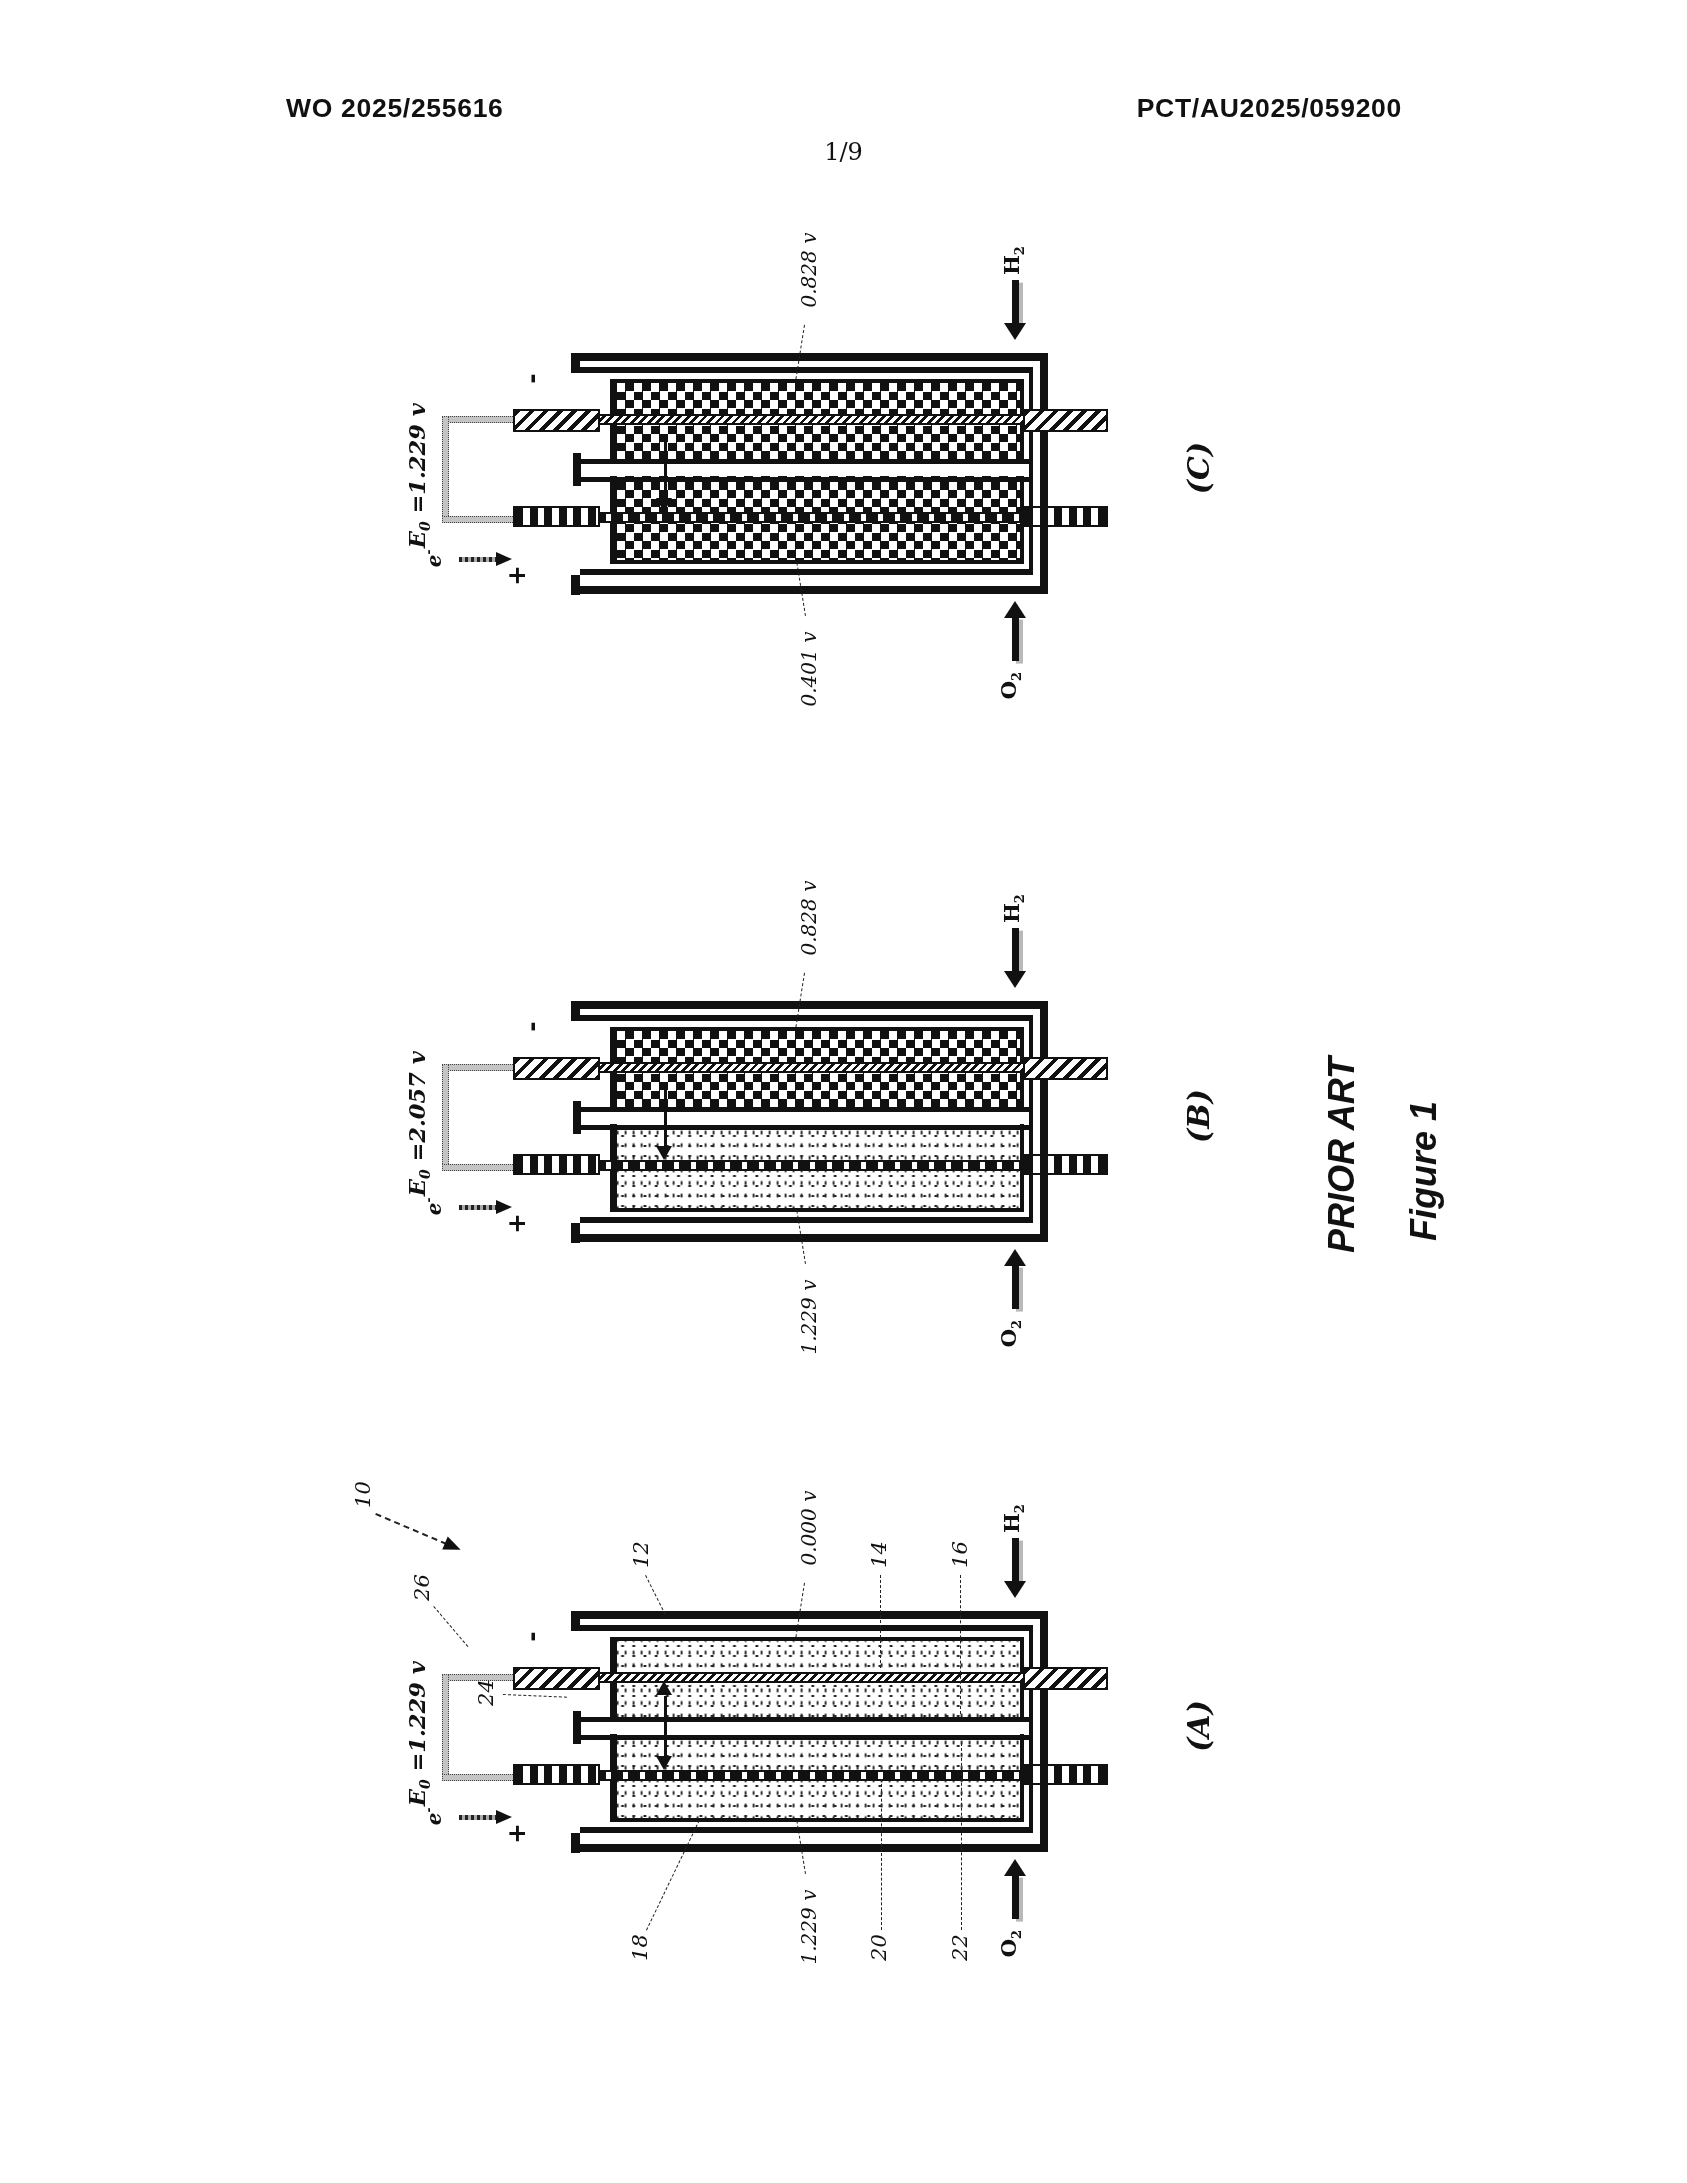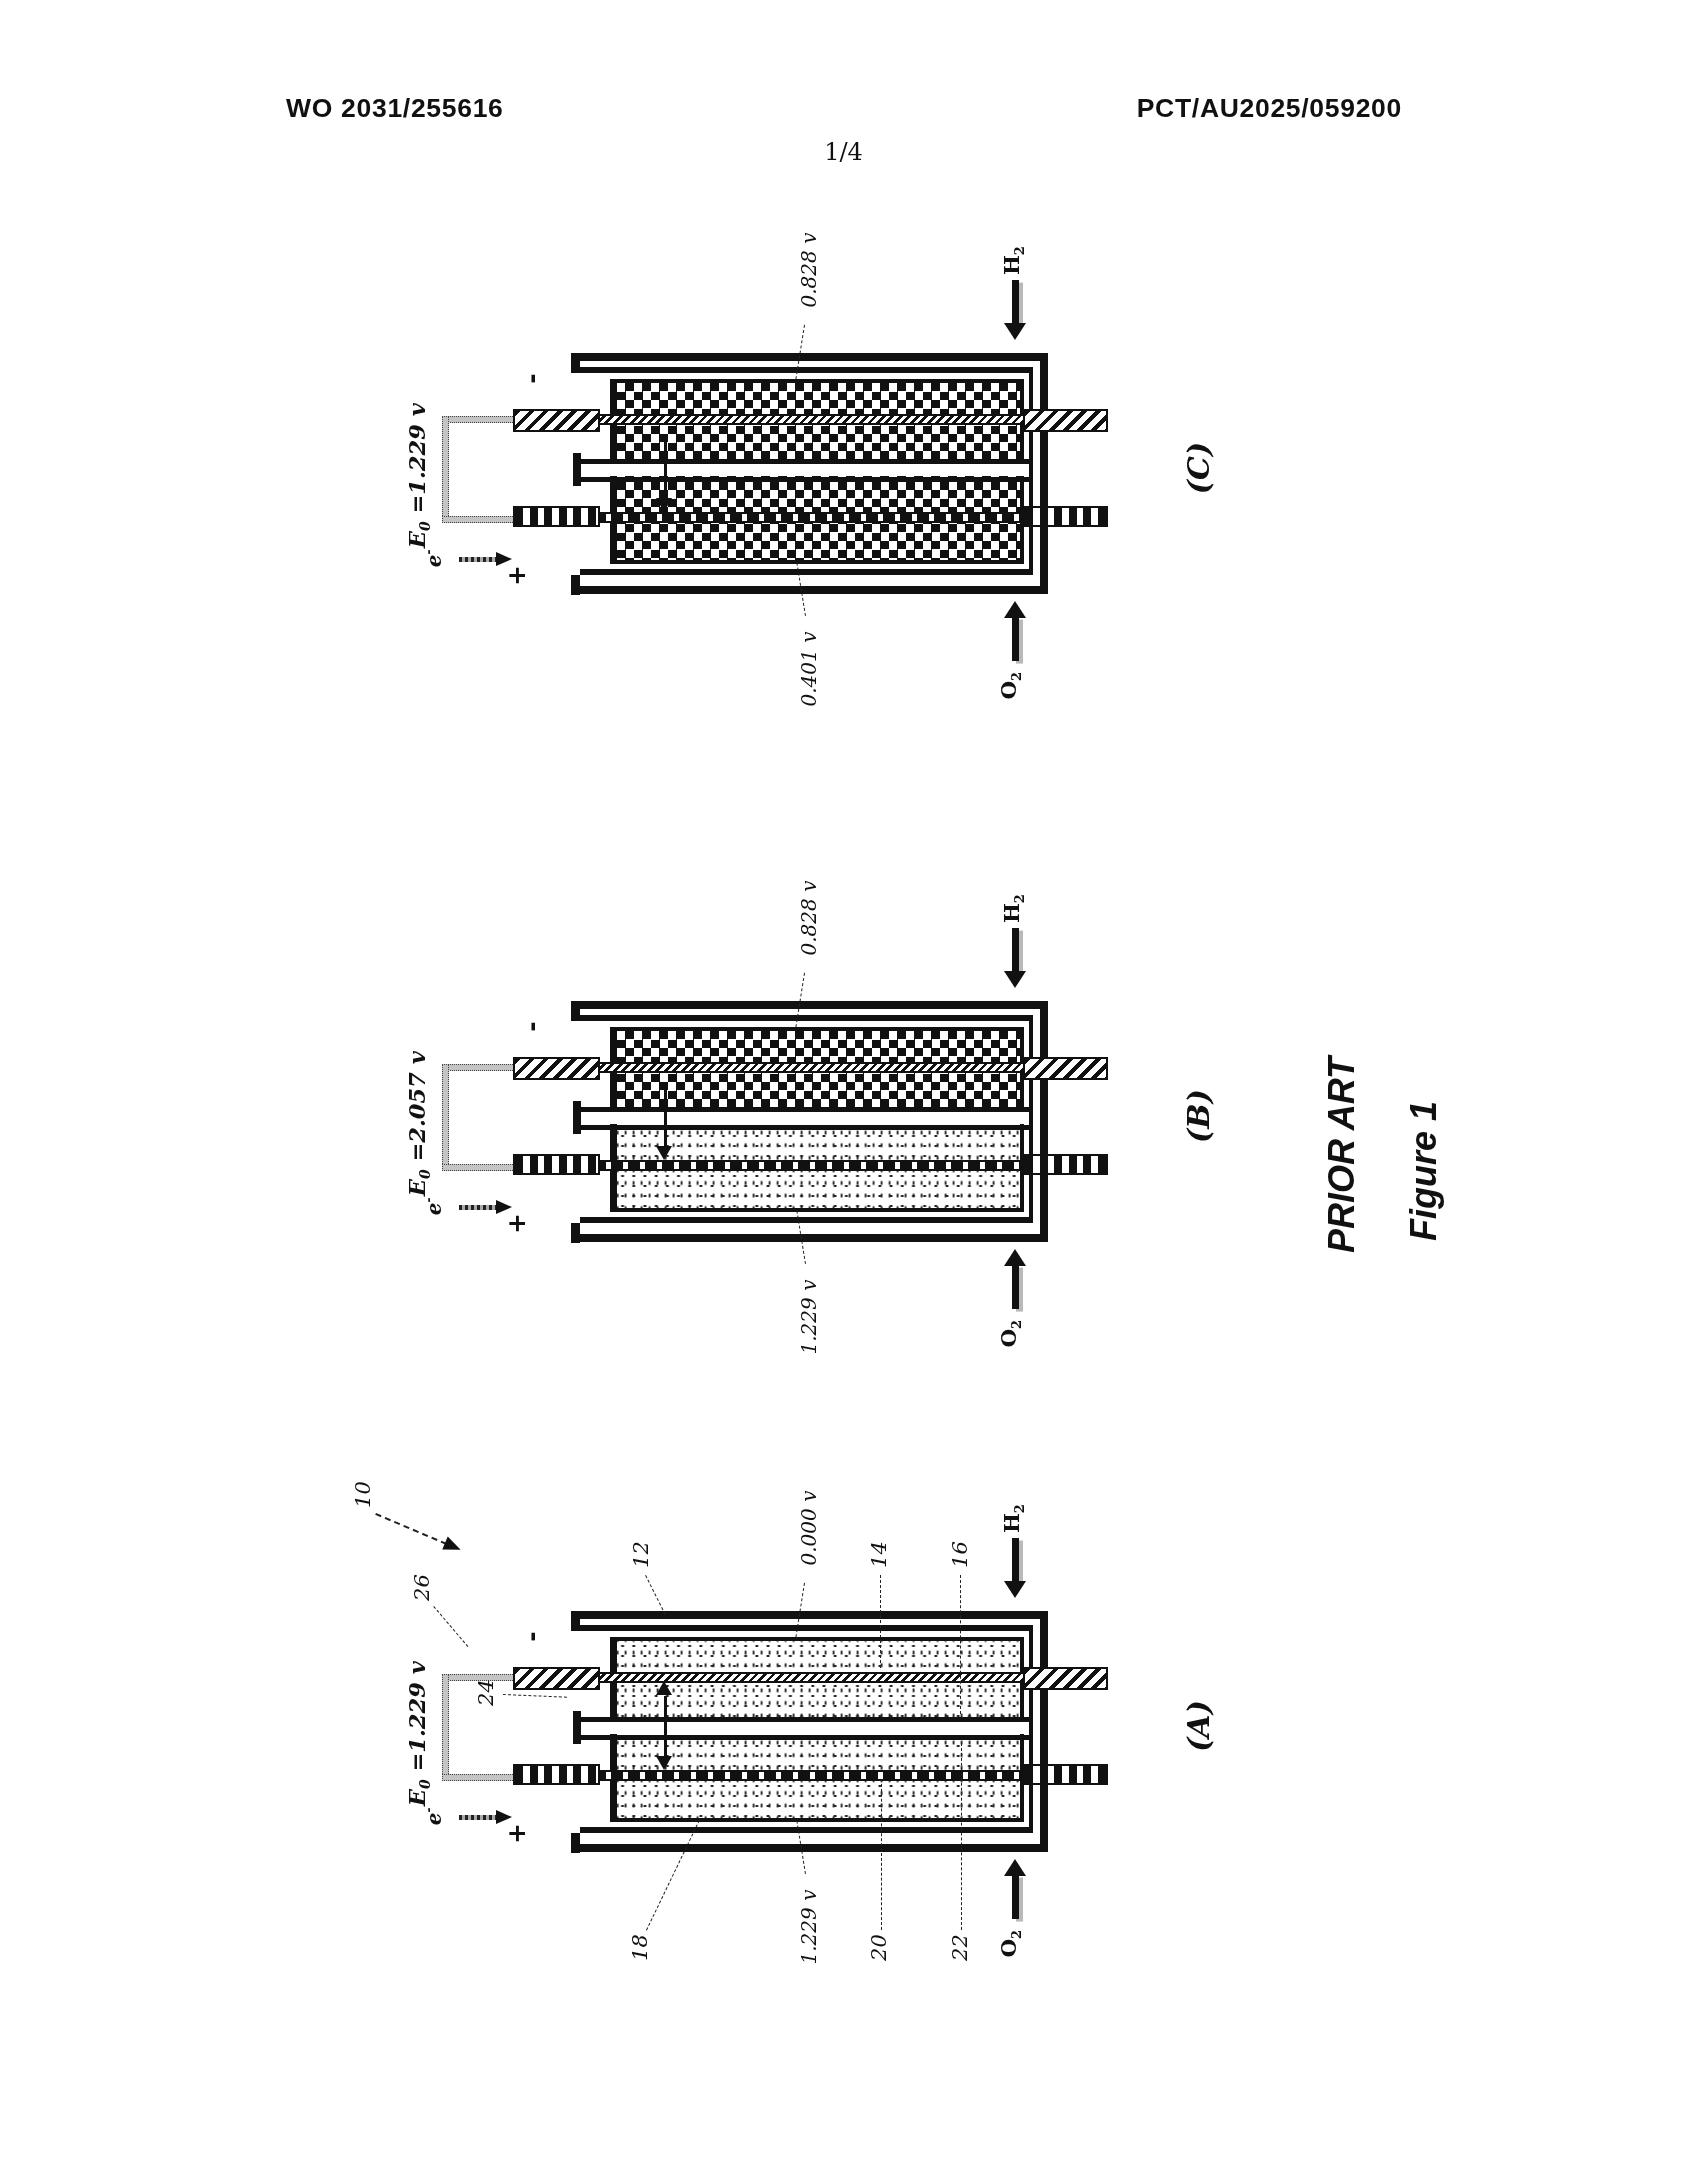--- a/index.html
+++ b/index.html
@@ -55,23 +55,23 @@
      border-bottom:7.3px solid transparent;border-left:16px solid #111;}
   .ah{position:absolute;width:0;height:0;border-top:7.3px solid transparent;
      border-bottom:7.3px solid transparent;border-left:17px solid #111;transform-origin:0 50%;}
   .diagram{position:absolute;left:0;width:1687px;height:536px;}
 </style>
 </head>
 <body>
 
 <div id="page">
 
-  <div class="hdr" style="left:286px;top:93px;">WO 2031/255616</div>
+  <div class="hdr" style="left:286px;top:93px;">WO 2025/255616</div>
   <div class="hdr" style="left:1032px;top:93px;width:370px;text-align:right;">PCT/AU2025/059200</div>
-  <div class="pagenum" style="left:761px;top:138px;width:165px;text-align:center;">1/4</div>
+  <div class="pagenum" style="left:761px;top:138px;width:165px;text-align:center;">1/9</div>
 
   <div class="vtext foot" style="left:1209px;top:1137px;width:265px;">PRIOR ART</div>
   <div class="vtext foot" style="left:1334px;top:1153px;width:179px;">Figure 1</div>
 <div class="diagram" style="top: 214px;">
 
     <div class="blk" style="left:571px;top:139px;width:477px;height:8px"></div>
     <div class="blk" style="left:580px;top:153px;width:449px;height:6px"></div>
     <div class="blk" style="left:571px;top:139px;width:9.3px;height:20px"></div>
     <div class="blk" style="left:1040px;top:139px;width:8px;height:241px"></div>
     <div class="blk" style="left:1029px;top:153px;width:4px;height:208px"></div>

